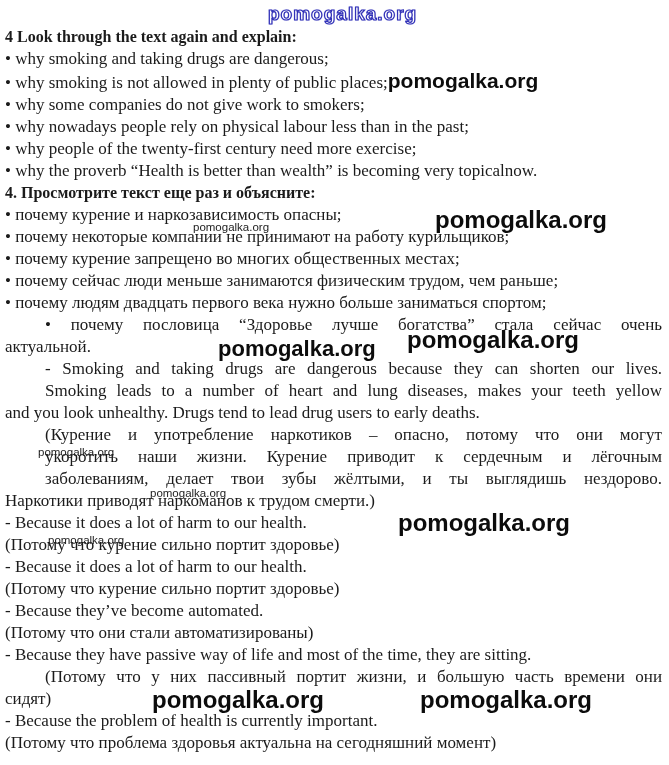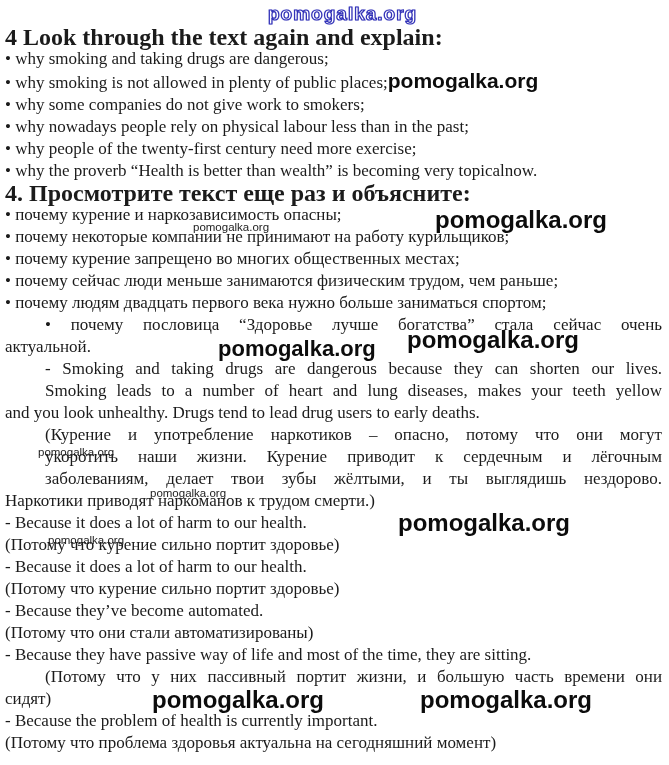--- a/index.html
+++ b/index.html
@@ -10,21 +10,21 @@
     background: #ffffff;
     color: #1b1b1b;
     font-family: "Liberation Serif", serif;
     font-size: 17px;
     line-height: 22px;
     box-sizing: border-box;
     padding: 26px 7px 5px 5px;
     overflow: hidden;
   }
   p { margin: 0; padding: 0; }
-  .h { font-weight: bold; font-size: 24px; }
+  .h { font-weight: bold; font-size: 16px; }
   .just { text-align: justify; text-align-last: justify; margin-left: 40px; }
   .wm {
     font-family: "Liberation Sans", sans-serif;
     white-space: nowrap;
     pointer-events: none;
   }
   .wm-abs { position: absolute; }
   .wm-outline {
     font-weight: bold;
     font-size: 19px;

